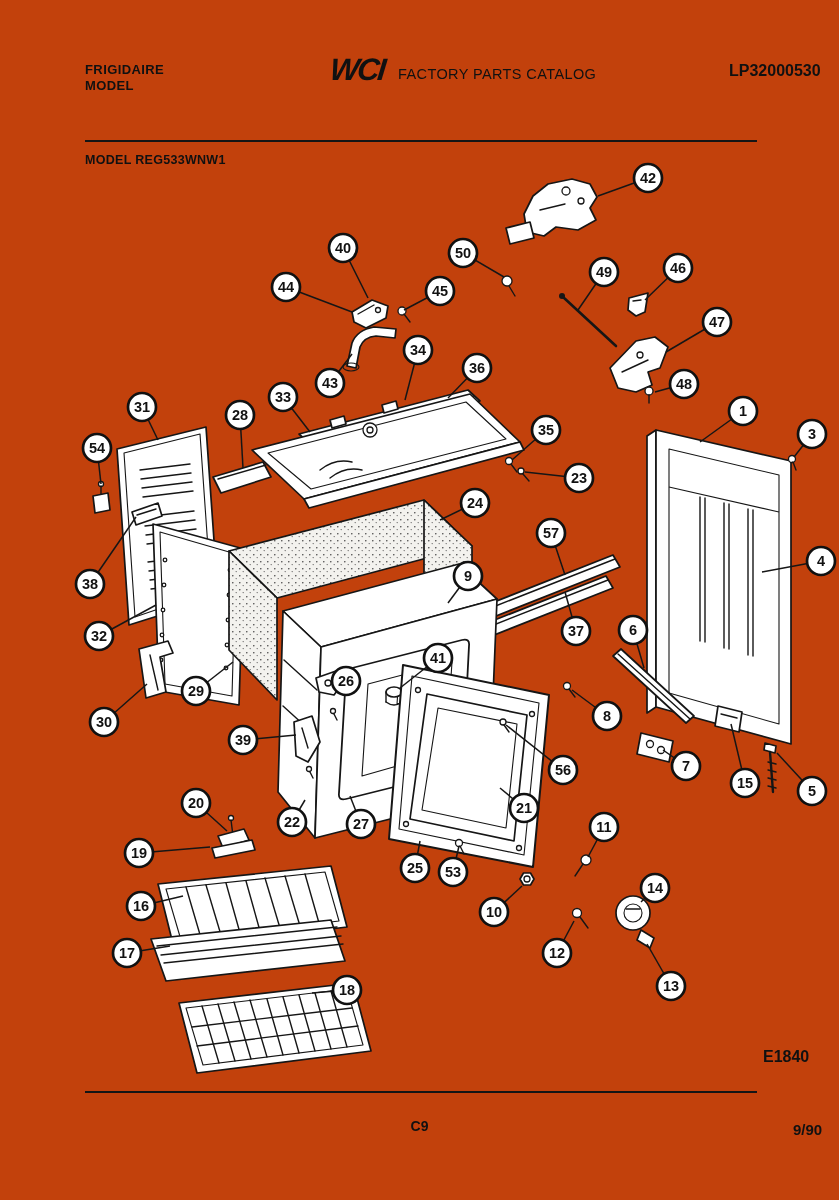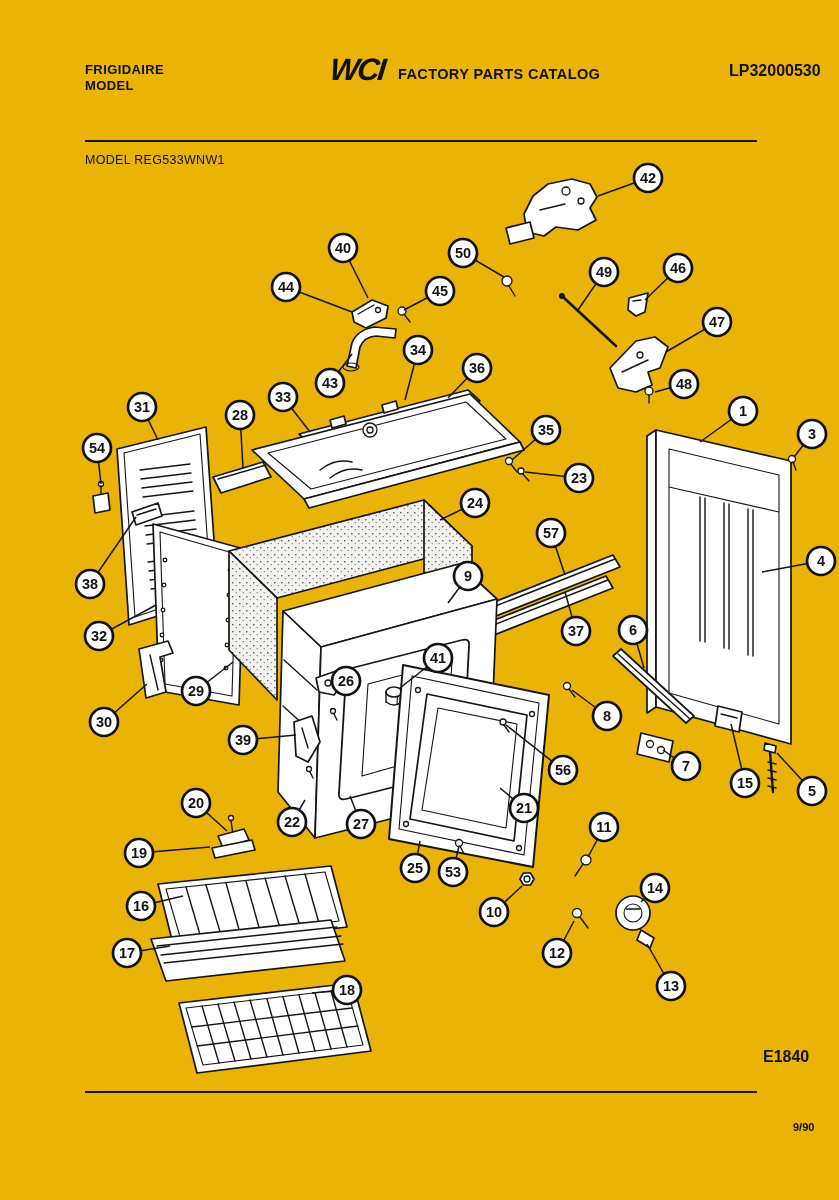--- a/index.html
+++ b/index.html
@@ -1,30 +1,30 @@
 <!DOCTYPE html>
 <html><head>
 <meta charset="utf-8">
 <style>
   *{margin:0;padding:0;box-sizing:border-box}
   html,body{background:#cfcfcf}
   body{font-family:"Liberation Sans",sans-serif;color:#111}
-  .page{position:relative;width:839px;height:1200px;margin:0 auto;background:#eab308;overflow:hidden}
+  .page{position:relative;width:839px;height:1200px;margin:0 auto;background:#c2410c;overflow:hidden}
   .hdr-brand{position:absolute;left:85px;top:62px;font-size:13px;font-weight:bold;line-height:16px;letter-spacing:.4px}
   .hdr-brand span{display:block}
   .hdr-logo{position:absolute;left:330px;top:52px;font-size:31px;font-weight:bold;font-style:italic;letter-spacing:-2px;transform:skewX(-6deg)}
-  .hdr-title{position:absolute;left:398px;top:66px;font-size:14.5px;font-weight:bold;letter-spacing:.4px}
+  .hdr-title{position:absolute;left:398px;top:66px;font-size:14.5px;font-weight:normal;letter-spacing:.4px}
   .hdr-doc{position:absolute;left:729px;top:62px;font-size:16px;font-weight:bold}
   .rule{position:absolute;left:85px;width:672px;height:2px;background:#151515}
   .rule-top{top:140px}
   .rule-bottom{top:1091px}
-  .model{position:absolute;left:85px;top:153px;font-size:12.5px;font-weight:normal;letter-spacing:.3px}
+  .model{position:absolute;left:85px;top:153px;font-size:12.5px;font-weight:bold;letter-spacing:.3px}
   .diagram-code{position:absolute;left:763px;top:1048px;font-size:16px;font-weight:bold}
   .page-num{position:absolute;left:0;right:0;top:1118px;text-align:center;font-size:14px;font-weight:bold}
-  .date-code{position:absolute;left:793px;top:1121px;font-size:11px;font-weight:bold}
+  .date-code{position:absolute;left:793px;top:1121px;font-size:15px;font-weight:bold}
   svg.diagram{position:absolute;left:0;top:0;width:839px;height:1200px}
   .part{fill:#fff;stroke:#161616;stroke-width:1.7;stroke-linejoin:round}
   .part-thin{fill:none;stroke:#161616;stroke-width:1.1;stroke-linejoin:round}
   .part-line{stroke:#161616;stroke-width:1.4;fill:none;stroke-linecap:round}
   .stippled{fill:url(#stipple);stroke:#161616;stroke-width:1.7;stroke-linejoin:round}
   .hole{fill:#fff;stroke:#161616;stroke-width:1.3}
   .dot{fill:#161616}
   .leader{stroke:#161616;stroke-width:1.5}
   .callout-circle{fill:#fff;stroke:#111;stroke-width:2.7}
   .callout-num{font-family:"Liberation Sans",sans-serif;font-size:14.5px;font-weight:bold;fill:#111;text-anchor:middle}
@@ -606,15 +606,16 @@
         <g>
           <line x1="347" y1="990" x2="312" y2="993" class="leader"></line>
           <circle cx="347" cy="990" r="14" class="callout-circle"></circle>
           <text x="347" y="995" class="callout-num">18</text>
         </g>
       </g>
   </svg>
 
   <div class="diagram-code">E1840</div>
   <div class="rule rule-bottom"></div>
+  <div class="page-num">C9</div>
   <div class="date-code">9/90</div>
 
 </div>
 
 </body></html>

